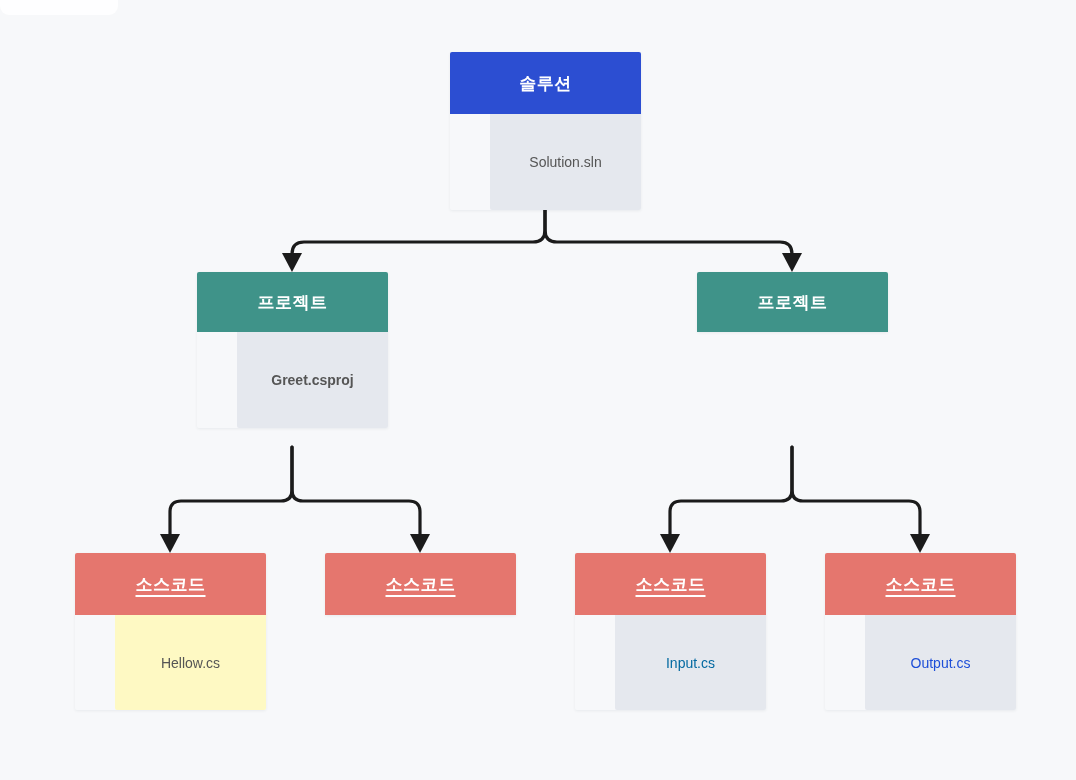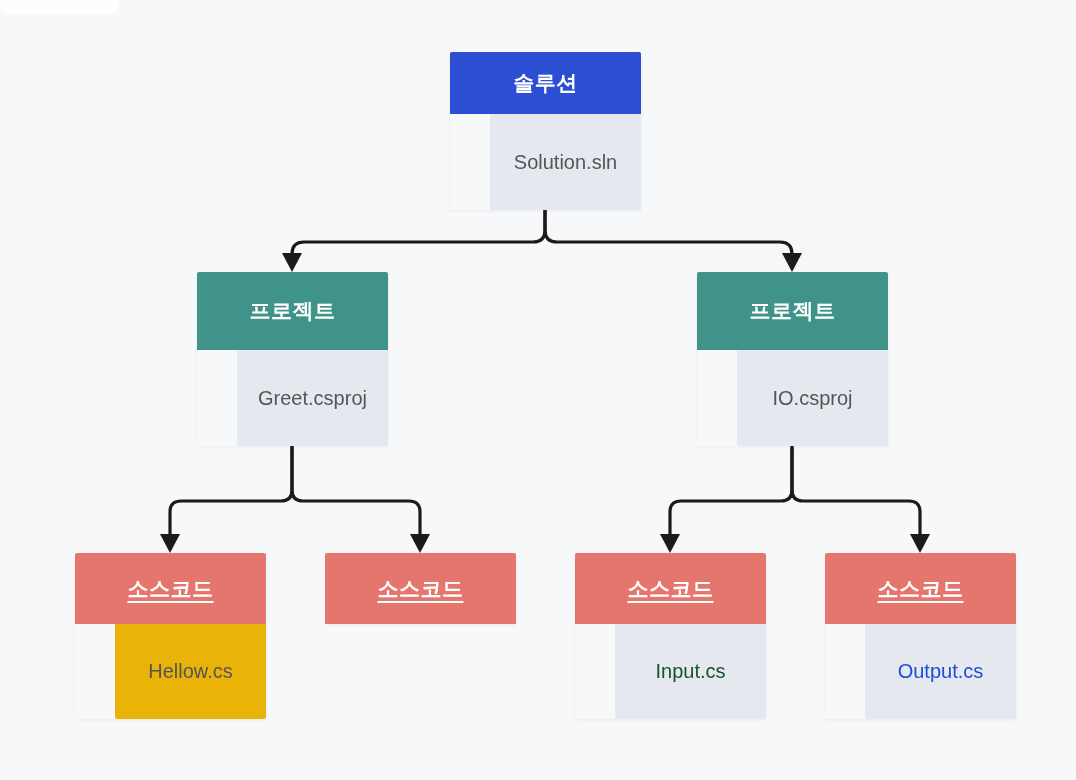--- a/index.html
+++ b/index.html
@@ -42,38 +42,38 @@
     position:absolute;
     width:191px;
     border-radius:2px;
     box-shadow:0 1px 3px rgba(40,50,70,0.07);
   }
   .node-header{
     display:flex;
     align-items:center;
     justify-content:center;
     color:#ffffff;
-    font-size:21px;
+    font-size:17px;
     font-weight:600;
     letter-spacing:0.5px;
     border-radius:2px 2px 0 0;
   }
   .node-body{
     display:flex;
     align-items:center;
     justify-content:center;
-    font-size:20px;
+    font-size:14px;
     border-radius:0 0 2px 2px;
     margin-left:40px;
   }
   .node.solution .node-header{height:62px;}
   .node.solution .node-body{height:96px;}
-  .node.project .node-header{height:78px;}
-  .node.project .node-body{height:96px;}
-  .node.source .node-header{height:71px;}
+  .node.project .node-header{height:60px;}
+  .node.project .node-body{height:96px;font-weight:bold;}
+  .node.source .node-header{height:62px;}
   .node.source .node-body{height:95px;}
   .node.source .node-header{
     text-decoration:underline;
     text-underline-offset:5px;
     text-decoration-thickness:1.5px;
   }
 </style>
 </head>
 <body style="background: rgb(247, 248, 250);">
 
@@ -113,35 +113,34 @@
     <div class="node-body" style="background: rgb(229, 232, 238); color: rgb(85, 85, 85);">Solution.sln</div>
   </div>
 
   <div class="node project" style="left:197px;top:272px;">
     <div class="node-header" style="background: rgb(63, 147, 137); color: rgb(255, 255, 255);">프로젝트</div>
     <div class="node-body" style="background: rgb(229, 232, 238); color: rgb(85, 85, 85);">Greet.csproj</div>
   </div>
 
   <div class="node project" style="left:697px;top:272px;">
     <div class="node-header" style="background: rgb(63, 147, 137); color: rgb(255, 255, 255);">프로젝트</div>
-    <div class="node-body" style="background: rgb(229, 232, 238); color: rgb(85, 85, 85);">IO.csproj</div>
   </div>
 
   <div class="node source" style="left:75px;top:553px;">
     <div class="node-header" style="background: rgb(229, 118, 110); color: rgb(255, 255, 255);">소스코드</div>
-    <div class="node-body" style="background: #eab308; color: rgb(85, 85, 85);">Hellow.cs</div>
+    <div class="node-body" style="background: #fef9c3; color: rgb(85, 85, 85);">Hellow.cs</div>
   </div>
 
   <div class="node source" style="left:325px;top:553px;">
     <div class="node-header" style="background: rgb(229, 118, 110); color: rgb(255, 255, 255);">소스코드</div>
   </div>
 
   <div class="node source" style="left:575px;top:553px;">
     <div class="node-header" style="background: rgb(229, 118, 110); color: rgb(255, 255, 255);">소스코드</div>
-    <div class="node-body" style="background: rgb(229, 232, 238); color: #14532d;">Input.cs</div>
+    <div class="node-body" style="background: rgb(229, 232, 238); color: #0369a1;">Input.cs</div>
   </div>
 
   <div class="node source" style="left:825px;top:553px;">
     <div class="node-header" style="background: rgb(229, 118, 110); color: rgb(255, 255, 255);">소스코드</div>
     <div class="node-body" style="background: rgb(229, 232, 238); color: #1d4ed8;">Output.cs</div>
   </div>
 
 </div>
 
 </body></html>

